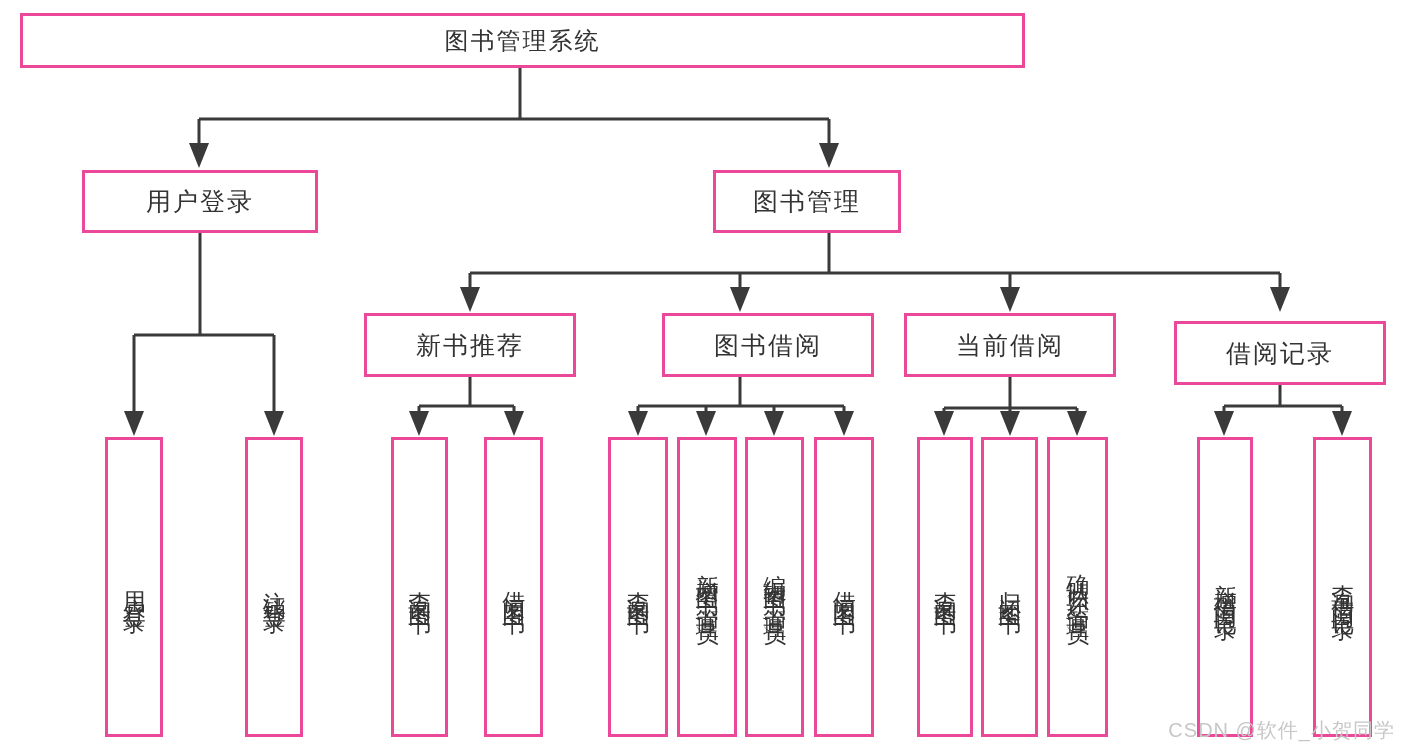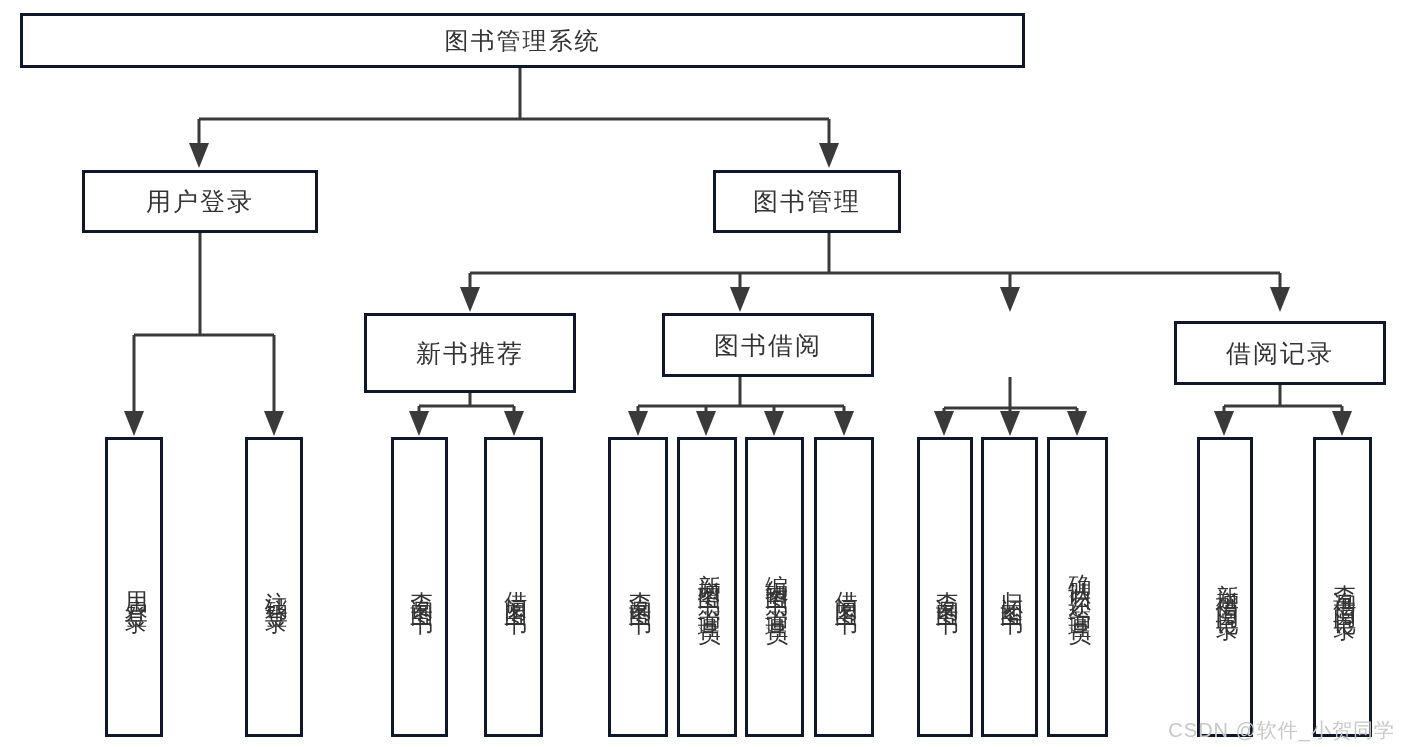--- a/index.html
+++ b/index.html
@@ -19,26 +19,25 @@
     position: absolute;
     left: 0;
     top: 0;
     width: 1405px;
     height: 747px;
   }
   .node {
     position: absolute;
     box-sizing: border-box;
     background: #ffffff;
-    border: 3px solid #0f172a;
+    border: 3px solid #ec4899;
     display: flex;
     align-items: center;
     justify-content: center;
     color: #333333;
-    font-family: Liberation Mono, monospace;
   }
   .node.title .lbl {
     font-size: 24px;
     letter-spacing: 2px;
   }
   .node.branch .lbl {
     font-size: 25px;
     letter-spacing: 2px;
   }
   .node.leaf .vlbl {
@@ -112,25 +111,28 @@
     <span class="lbl">图书管理系统</span>
   </div>
 
   <div class="node branch" style="left:82px;top:170px;width:236px;height:63px">
     <span class="lbl">用户登录</span>
   </div>
   <div class="node branch" style="left:713px;top:170px;width:188px;height:63px">
     <span class="lbl">图书管理</span>
   </div>
 
-  <div class="node branch" style="left:364px;top:313px;width:212px;height:80px">
+  <div class="node branch" style="left:364px;top:313px;width:212px;height:64px">
     <span class="lbl">新书推荐</span>
   </div>
   <div class="node branch" style="left:662px;top:313px;width:212px;height:64px">
     <span class="lbl">图书借阅</span>
+  </div>
+  <div class="node branch" style="left:904px;top:313px;width:212px;height:64px">
+    <span class="lbl">当前借阅</span>
   </div>
   <div class="node branch" style="left:1174px;top:321px;width:212px;height:64px">
     <span class="lbl">借阅记录</span>
   </div>
 
   <div class="node leaf" style="left:105px;top:437px;width:58px;height:300px">
     <span class="vlbl">用户登录</span>
   </div>
   <div class="node leaf" style="left:245px;top:437px;width:58px;height:300px">
     <span class="vlbl">注销登录</span>

